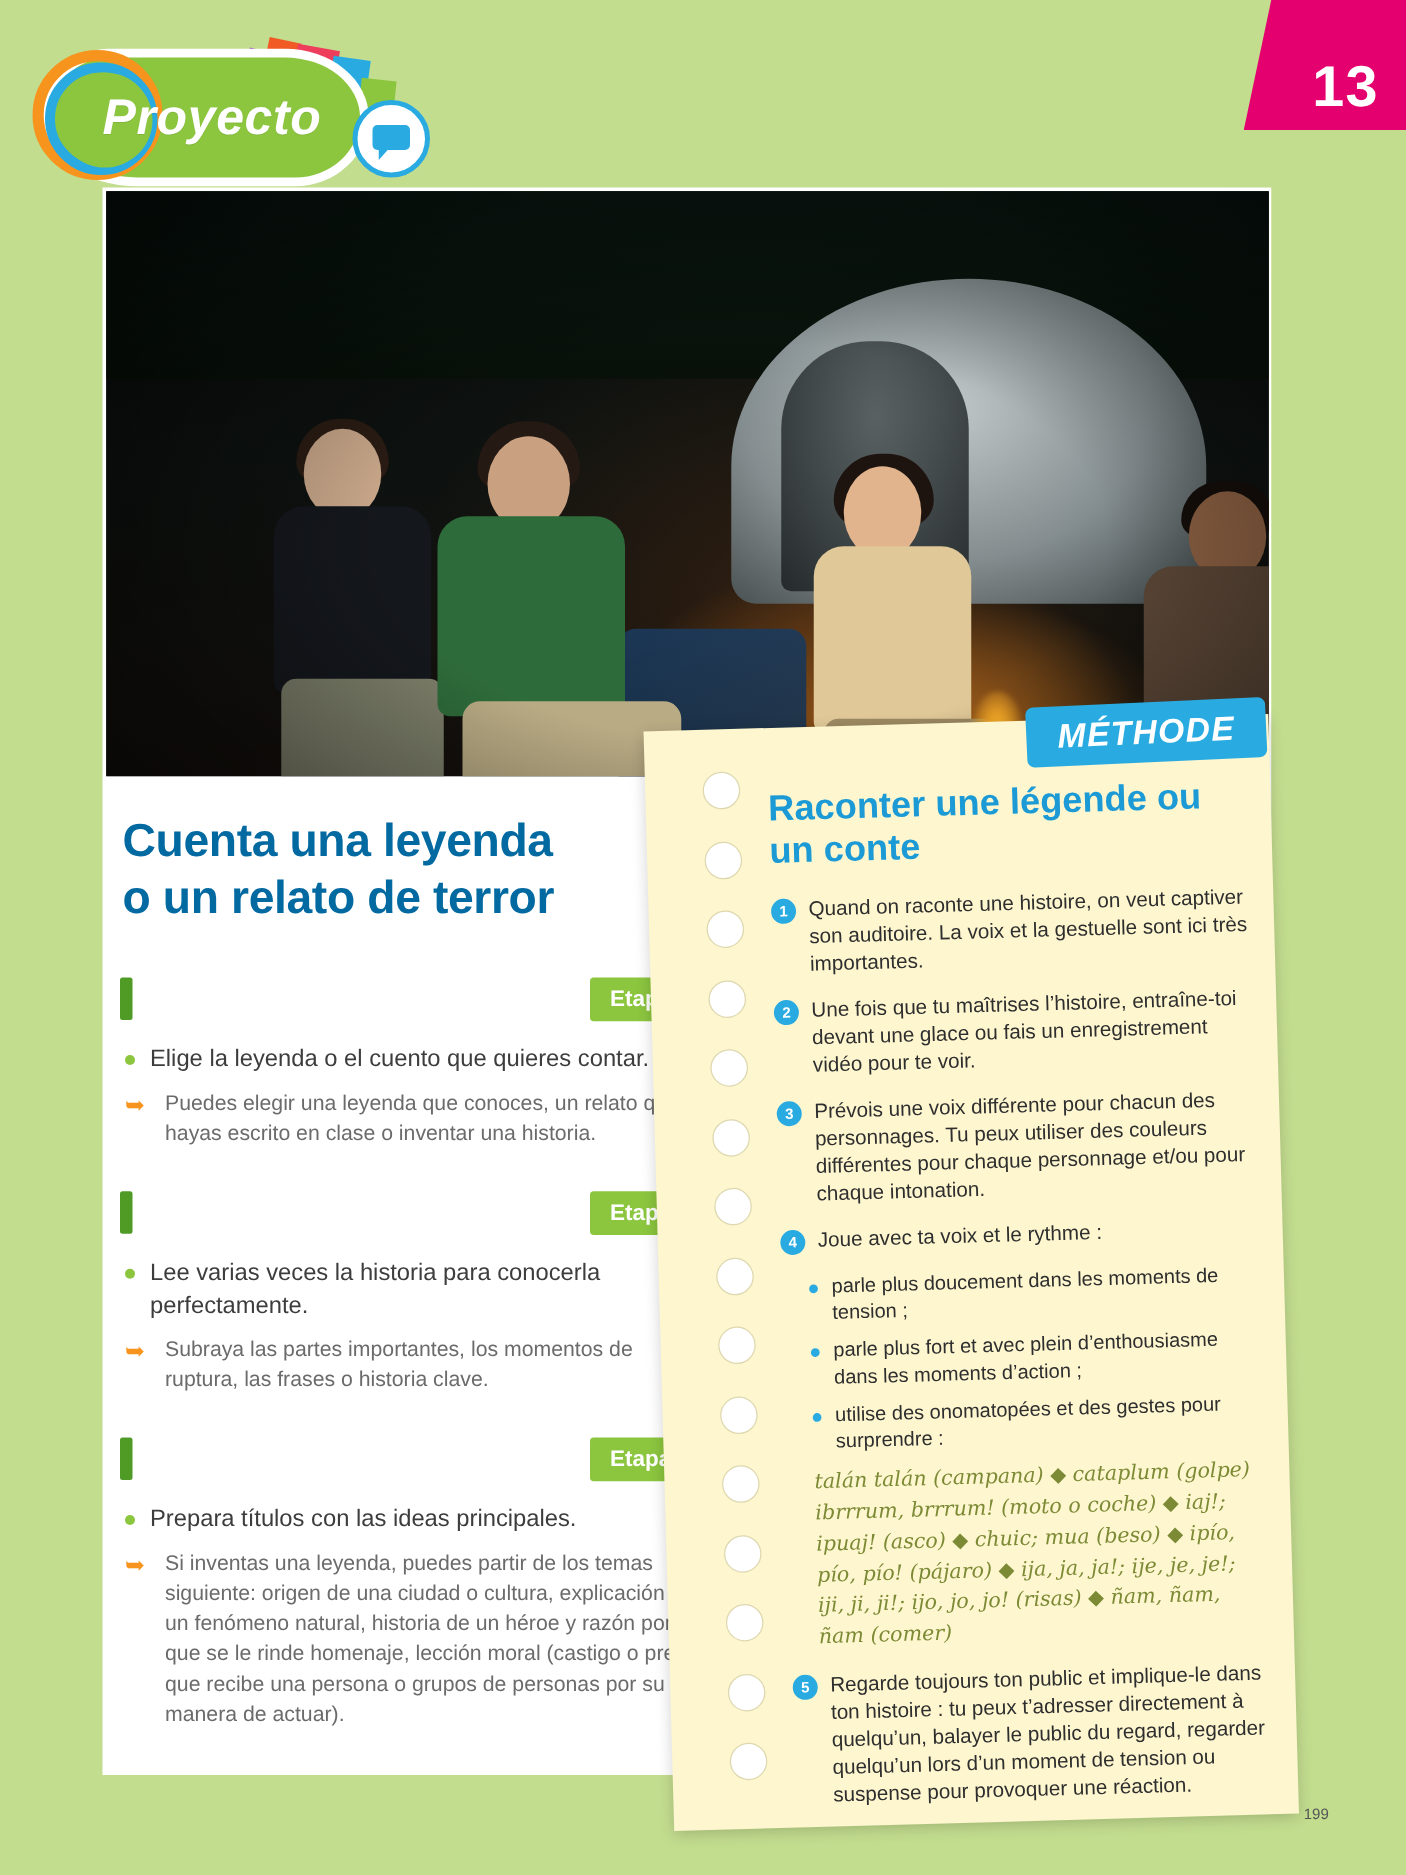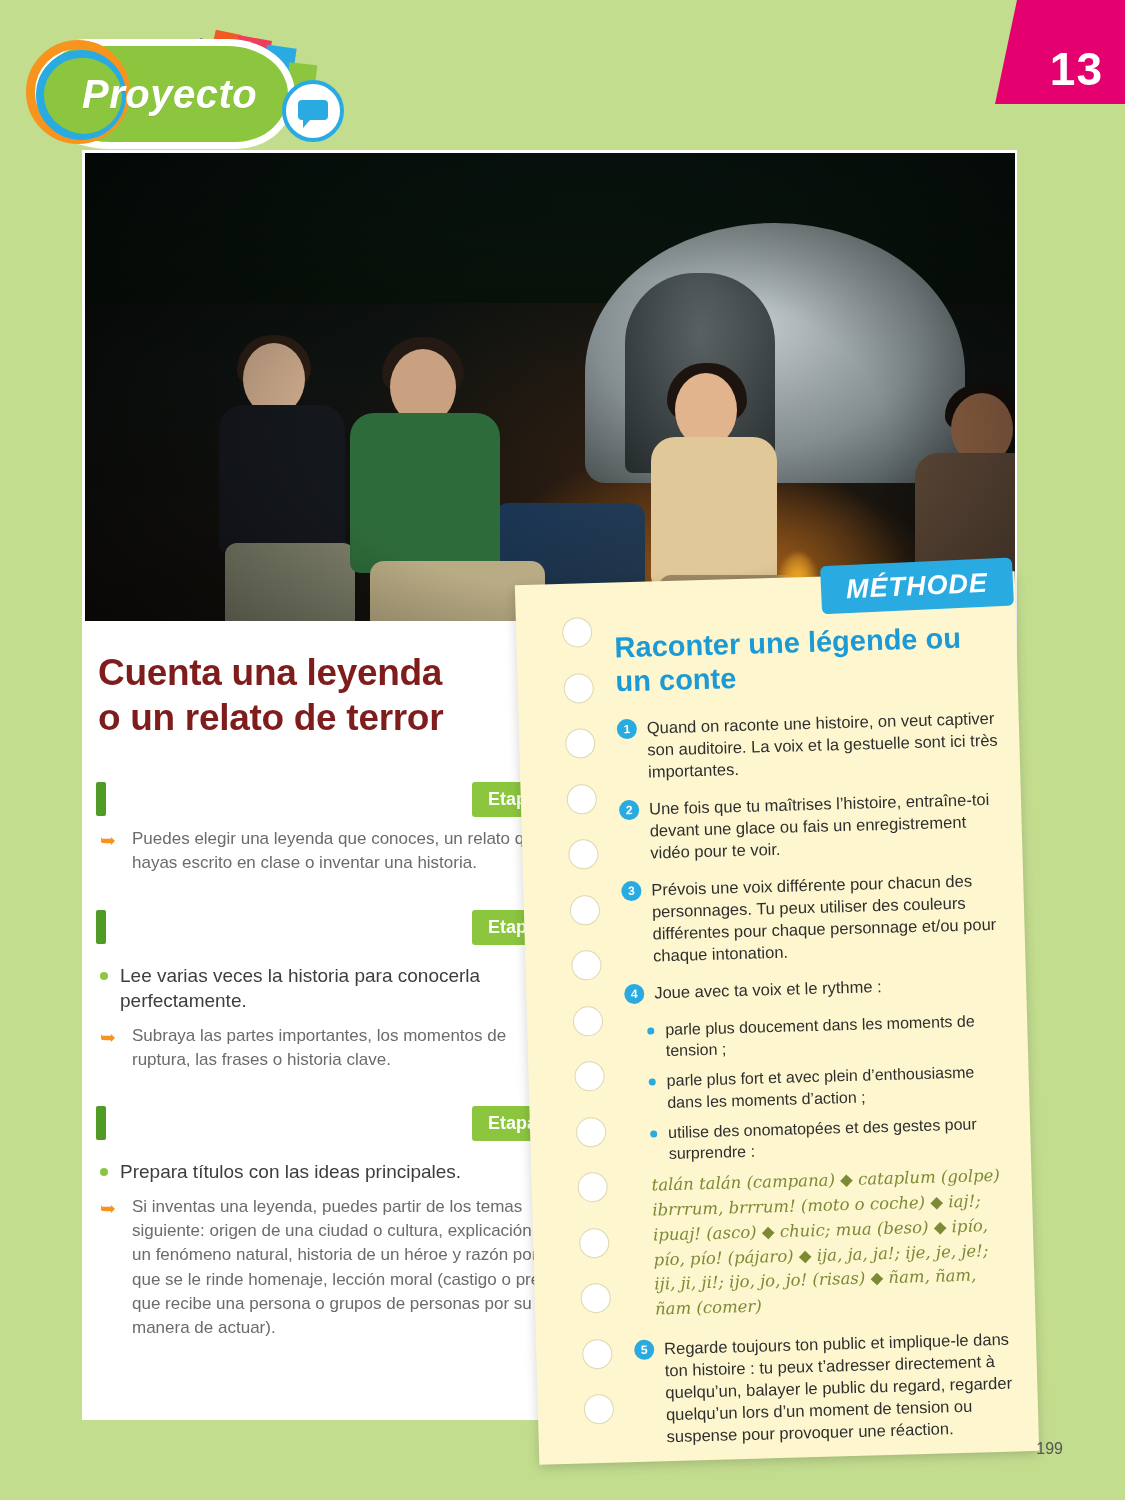--- a/index.html
+++ b/index.html
@@ -253,21 +253,21 @@
   }
 
   
   .left-col {
     position: absolute;
     left: 98px;
     top: 650px;
     width: 470px;
   }
   .main-title {
-    color: #7f1d1d;
+    color: #0369a1;
     font-size: 37px;
     font-weight: bold;
     line-height: 1.22;
     margin: 0 0 42px 0;
     letter-spacing: -0.3px;
   }
   .etapa {
     display: inline-block;
     background: #8cc63f;
     color: #ffffff;
@@ -436,21 +436,21 @@
     font-size: 16.5px;
     line-height: 1.5;
     margin: 8px 0 16px 22px;
   }
 
   .page-num {
     position: absolute;
     right: 62px;
     bottom: 42px;
     color: #555555;
-    font-size: 16px;
+    font-size: 12px;
   }
 </style>
 </head>
 <body>
 
 <div class="page-bg"></div>
 <div class="white-panel"></div>
 
 <div class="chapter-tab">
   <div class="num">13</div>
@@ -509,20 +509,21 @@
 </div>
 
 <div class="left-col">
   <h1 class="main-title">
     <span style="white-space: pre-line;">Cuenta una leyenda
 o un relato de terror</span>
   </h1>
 
   <div class="step-block">
     <div class="etapa-wrap"><span class="etapa">Etapa 1</span></div>
+    <p class="bullet-main">Elige la leyenda o el cuento que quieres contar.</p>
     <p class="bullet-sub"><span class="arrow">➥</span><span>Puedes elegir una leyenda que conoces, un relato que hayas escrito en clase o inventar una historia.</span></p>
   </div>
 
   <div class="step-block">
     <div class="etapa-wrap"><span class="etapa">Etapa 7</span></div>
     <p class="bullet-main">Lee varias veces la historia para conocerla perfectamente.</p>
     <p class="bullet-sub"><span class="arrow">➥</span><span>Subraya las partes importantes, los momentos de ruptura, las frases o historia clave.</span></p>
   </div>
 
   <div class="step-block">

